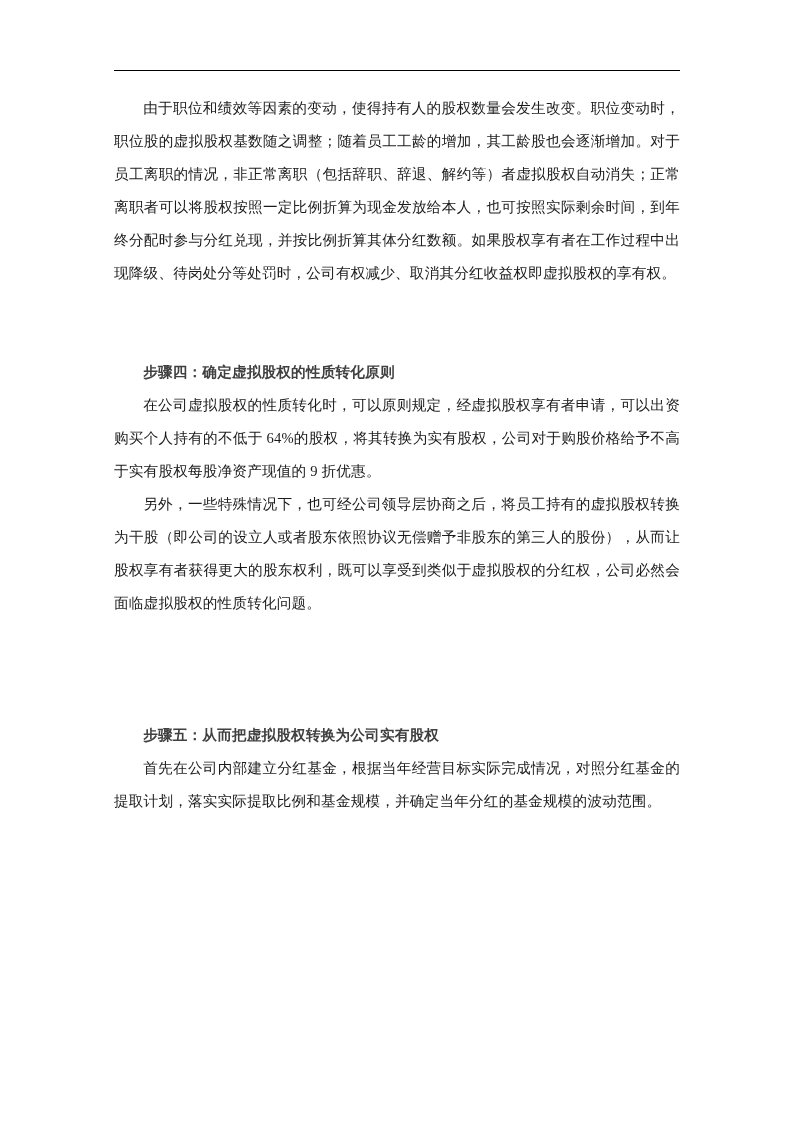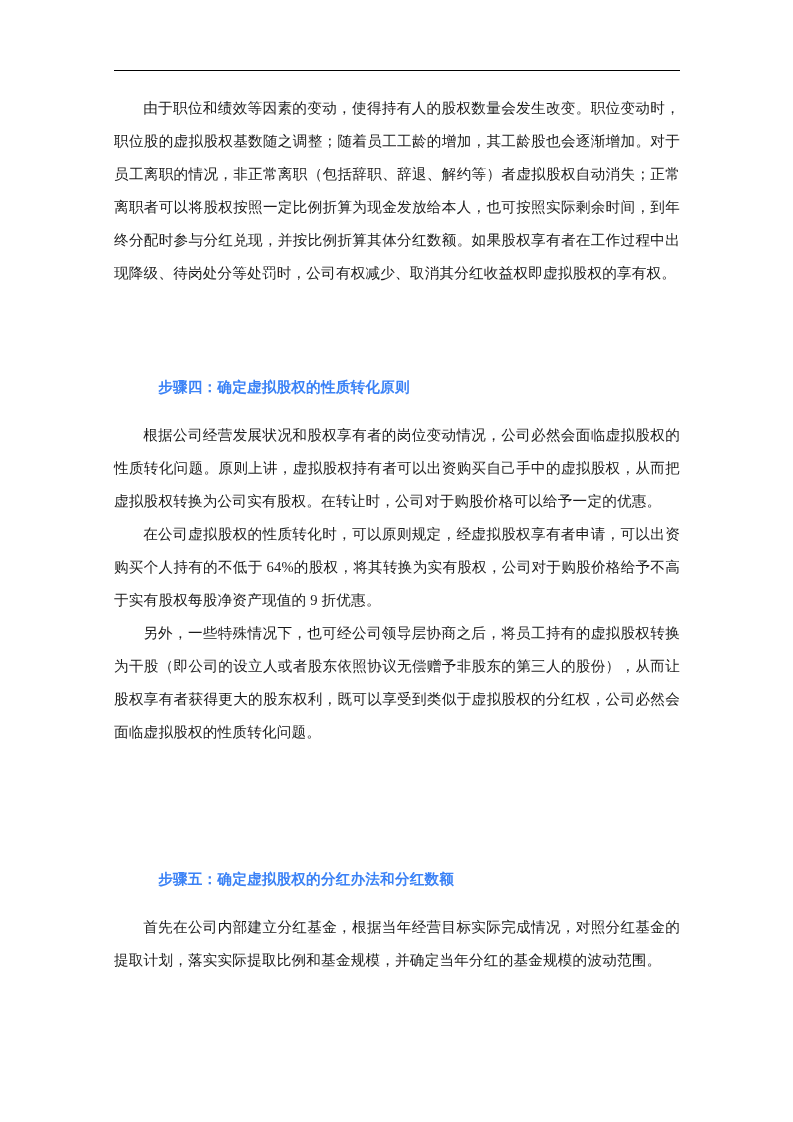--- a/index.html
+++ b/index.html
@@ -43,26 +43,26 @@
     text-align: justify;
     text-justify: inter-ideograph;
     text-indent: 2em;
     color: #1a1a1a;
     letter-spacing: 0.2px;
   }
   p.para.first {
     margin-top: 0;
   }
   h2.heading {
-    margin: 15px;
+    margin: 0;
     font-size: 14.6px;
     line-height: 33px;
     font-weight: bold;
     text-indent: 2em;
-    color: #3b82f6;
+    color: #404040;
     letter-spacing: 0.2px;
   }
   .gap-lg {
     height: 66px;
   }
   .gap-xl {
     height: 99px;
   }
 </style>
 </head>
@@ -73,26 +73,25 @@
   <div class="header-rule"></div>
 
   <div class="content">
 
     <p class="para first">由于职位和绩效等因素的变动，使得持有人的股权数量会发生改变。职位变动时，职位股的虚拟股权基数随之调整；随着员工工龄的增加，其工龄股也会逐渐增加。对于员工离职的情况，非正常离职（包括辞职、辞退、解约等）者虚拟股权自动消失；正常离职者可以将股权按照一定比例折算为现金发放给本人，也可按照实际剩余时间，到年终分配时参与分红兑现，并按比例折算其体分红数额。如果股权享有者在工作过程中出现降级、待岗处分等处罚时，公司有权减少、取消其分红收益权即虚拟股权的享有权。</p>
 
     <div class="gap-lg"></div>
 
     <h2 class="heading">步骤四：确定虚拟股权的性质转化原则</h2>
 
-    <p class="para">根据公司经营发展状况和股权享有者的岗位变动情况，公司必然会面临虚拟股权的性质转化问题。原则上讲，虚拟股权持有者可以出资购买自己手中的虚拟股权，从而把虚拟股权转换为公司实有股权。在转让时，公司对于购股价格可以给予一定的优惠。</p>
 
     <p class="para">在公司虚拟股权的性质转化时，可以原则规定，经虚拟股权享有者申请，可以出资购买个人持有的不低于 64%的股权，将其转换为实有股权，公司对于购股价格给予不高于实有股权每股净资产现值的 9 折优惠。</p>
 
     <p class="para">另外，一些特殊情况下，也可经公司领导层协商之后，将员工持有的虚拟股权转换为干股（即公司的设立人或者股东依照协议无偿赠予非股东的第三人的股份），从而让股权享有者获得更大的股东权利，既可以享受到类似于虚拟股权的分红权，公司必然会面临虚拟股权的性质转化问题。</p>
 
     <div class="gap-xl"></div>
 
-    <h2 class="heading">步骤五：确定虚拟股权的分红办法和分红数额</h2>
+    <h2 class="heading">步骤五：从而把虚拟股权转换为公司实有股权</h2>
 
     <p class="para">首先在公司内部建立分红基金，根据当年经营目标实际完成情况，对照分红基金的提取计划，落实实际提取比例和基金规模，并确定当年分红的基金规模的波动范围。</p>
 
   </div>
 </div>
 
 </body></html>

